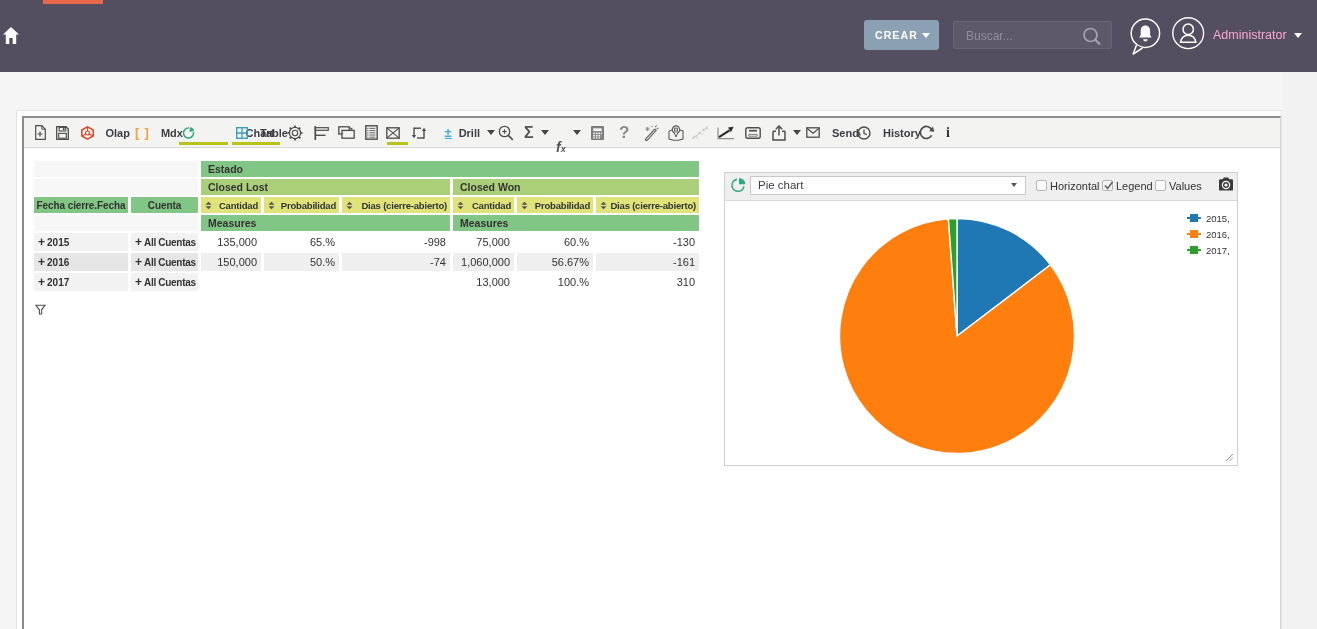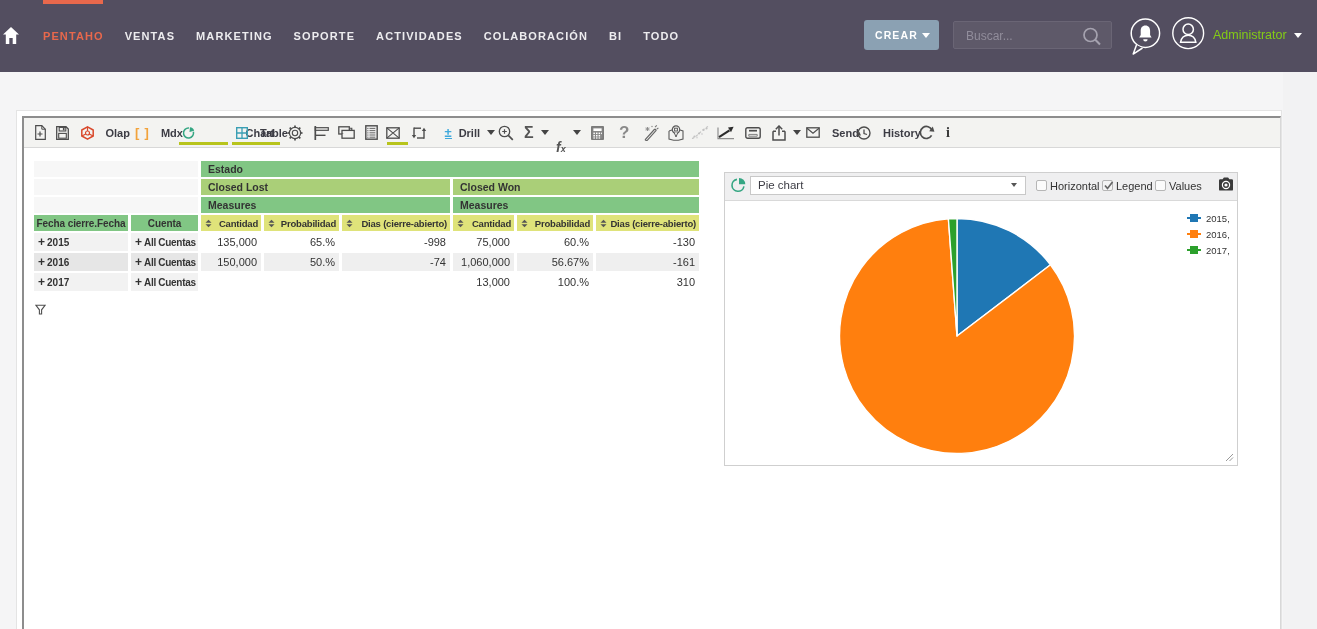--- a/index.html
+++ b/index.html
@@ -11,21 +11,21 @@
 .nav { position:absolute; left:43px; top:0; height:72px; display:flex; align-items:center; }
 .nav a { display:block; color:#edecef; font-size:11px; font-weight:bold; letter-spacing:1.1px; text-decoration:none; margin-right:21px; white-space:nowrap; }
 .nav a.active { color:#e8684c; }
 .activeline { position:absolute; left:43px; top:0; width:60px; height:4px; background:#e8684c; }
 
 .crear { position:absolute; left:864px; top:20px; width:75px; height:30px; background:#8ba1b3; border-radius:3px; color:#fff; font-size:10.5px; font-weight:bold; letter-spacing:1.1px; line-height:30px; padding-left:11px; }
 .crear .tri { position:absolute; right:9px; top:13px; width:0; height:0; border-left:4.5px solid transparent; border-right:4.5px solid transparent; border-top:5.5px solid #fff; }
 .search { position:absolute; left:953px; top:21px; width:159px; height:28px; background:#5e5969; border:1px solid #6a6575; border-radius:2px;padding-left:24px; }
 .search span { position:absolute; left:12px; top:7px; color:#918d9b; font-size:12px; }
 .search svg { position:absolute; right:7px; top:4px; }
-.admin { position:absolute; left:1213px; top:28px; color:#84cc16; font-size:12.5px; }
+.admin { position:absolute; left:1213px; top:28px; color:#f9a8d4; font-size:12.5px; }
 .admintri { position:absolute; left:1294px; top:33px; width:0; height:0; border-left:4.5px solid transparent; border-right:4.5px solid transparent; border-top:5.5px solid #fff; }
 
 
 .outercard { position:absolute; left:16px; top:110px; width:1266px; height:519px; background:#fff; border:1px solid #e4e4e4; border-bottom:none; }
 .rightgray { position:absolute; left:1283px; top:72px; width:34px; height:557px; background:#f2f2f3; }
 
 
 .workspace { position:absolute; left:22px; top:116px; width:1259px; height:513px; background:#fff; border-top:2px solid #8d8d8d; border-left:2px solid #8d8d8d; border-right:1px solid #d8d8d8; }
 .toolbar { position:absolute; left:0; top:0; width:1256px; height:30px; background:#f3f3f1; border-bottom:1px solid #d8d8d8; }
 .toolbar .ic { position:absolute; top:0; height:29px; display:flex; align-items:center; }
@@ -63,30 +63,20 @@
 .funnel { position:absolute; left:11px; top:186px; }
 </style>
 </head>
 <body>
 
 <div class="topbar">
   <div class="activeline"></div>
   <svg style="position:absolute;left:3px;top:27px" width="16" height="18" viewBox="0 0 16 18">
       <path d="M8 0 L16 7.4 L13.2 7.4 L13.2 17 L9.7 17 L9.7 11 L6.3 11 L6.3 17 L2.8 17 L2.8 7.4 L0 7.4 Z" fill="#fff"></path>
     </svg>
-  <div class="nav">
-    <a class="active">PENTAHO</a>
-    <a>VENTAS</a>
-    <a>MARKETING</a>
-    <a>SOPORTE</a>
-    <a>ACTIVIDADES</a>
-    <a>COLABORACIÓN</a>
-    <a>BI</a>
-    <a>TODO</a>
-  </div>
   <div class="crear">CREAR<span class="tri"></span></div>
   <div class="search">
       <span>Buscar...</span>
     <svg width="23" height="21" viewBox="0 0 23 21">
         <circle cx="9.5" cy="9" r="6.5" fill="none" stroke="#a5a2af" stroke-width="1.7"></circle>
         <line x1="14.3" y1="13.8" x2="19" y2="18.5" stroke="#a5a2af" stroke-width="2"></line>
       </svg>
   </div>
   <svg style="position:absolute;left:1130px;top:18px" width="34" height="40" viewBox="0 0 34 40">
     <circle cx="15.4" cy="15.2" r="14.2" fill="none" stroke="#fff" stroke-width="1.5"></circle>
@@ -345,51 +335,51 @@
         <tr>
       <td class="blank" colspan="2"></td>
       <th class="hgreen" colspan="6">Estado</th>
     </tr>
     <tr>
       <td class="blank" colspan="2"></td>
       <th class="hlgreen" colspan="3">Closed Lost</th>
       <th class="hlgreen" colspan="3">Closed Won</th>
     </tr>
     <tr>
+      <th class="hdim">Fecha cierre.Fecha</th>
+      <th class="hdim">Cuenta</th>
+      <th class="hyellow"><span class="sortarr"><svg width="7" height="9" viewBox="0 0 7 9">
+                <path d="M0.5 3.7 L3.5 0.7 L6.5 3.7 Z" fill="#555"></path>
+                <path d="M0.5 5.3 L3.5 8.3 L6.5 5.3 Z" fill="#555"></path>
+              </svg></span>Cantidad</th>
+      <th class="hyellow"><span class="sortarr"><svg width="7" height="9" viewBox="0 0 7 9">
+                <path d="M0.5 3.7 L3.5 0.7 L6.5 3.7 Z" fill="#555"></path>
+                <path d="M0.5 5.3 L3.5 8.3 L6.5 5.3 Z" fill="#555"></path>
+              </svg></span>Probabilidad</th>
+      <th class="hyellow"><span class="sortarr"><svg width="7" height="9" viewBox="0 0 7 9">
+                <path d="M0.5 3.7 L3.5 0.7 L6.5 3.7 Z" fill="#555"></path>
+                <path d="M0.5 5.3 L3.5 8.3 L6.5 5.3 Z" fill="#555"></path>
+              </svg></span>Dias (cierre-abierto)</th>
+      <th class="hyellow"><span class="sortarr"><svg width="7" height="9" viewBox="0 0 7 9">
+                <path d="M0.5 3.7 L3.5 0.7 L6.5 3.7 Z" fill="#555"></path>
+                <path d="M0.5 5.3 L3.5 8.3 L6.5 5.3 Z" fill="#555"></path>
+              </svg></span>Cantidad</th>
+      <th class="hyellow"><span class="sortarr"><svg width="7" height="9" viewBox="0 0 7 9">
+                <path d="M0.5 3.7 L3.5 0.7 L6.5 3.7 Z" fill="#555"></path>
+                <path d="M0.5 5.3 L3.5 8.3 L6.5 5.3 Z" fill="#555"></path>
+              </svg></span>Probabilidad</th>
+      <th class="hyellow"><span class="sortarr"><svg width="7" height="9" viewBox="0 0 7 9">
+                <path d="M0.5 3.7 L3.5 0.7 L6.5 3.7 Z" fill="#555"></path>
+                <path d="M0.5 5.3 L3.5 8.3 L6.5 5.3 Z" fill="#555"></path>
+              </svg></span>Dias (cierre-abierto)</th>
+    </tr>
+    <tr>
       <td class="blank" colspan="2"></td>
       <th class="hgreen" colspan="3">Measures</th>
       <th class="hgreen" colspan="3">Measures</th>
-    </tr>
-    <tr>
-      <th class="hdim">Fecha cierre.Fecha</th>
-      <th class="hdim">Cuenta</th>
-      <th class="hyellow"><span class="sortarr"><svg width="7" height="9" viewBox="0 0 7 9">
-                <path d="M0.5 3.7 L3.5 0.7 L6.5 3.7 Z" fill="#555"></path>
-                <path d="M0.5 5.3 L3.5 8.3 L6.5 5.3 Z" fill="#555"></path>
-              </svg></span>Cantidad</th>
-      <th class="hyellow"><span class="sortarr"><svg width="7" height="9" viewBox="0 0 7 9">
-                <path d="M0.5 3.7 L3.5 0.7 L6.5 3.7 Z" fill="#555"></path>
-                <path d="M0.5 5.3 L3.5 8.3 L6.5 5.3 Z" fill="#555"></path>
-              </svg></span>Probabilidad</th>
-      <th class="hyellow"><span class="sortarr"><svg width="7" height="9" viewBox="0 0 7 9">
-                <path d="M0.5 3.7 L3.5 0.7 L6.5 3.7 Z" fill="#555"></path>
-                <path d="M0.5 5.3 L3.5 8.3 L6.5 5.3 Z" fill="#555"></path>
-              </svg></span>Dias (cierre-abierto)</th>
-      <th class="hyellow"><span class="sortarr"><svg width="7" height="9" viewBox="0 0 7 9">
-                <path d="M0.5 3.7 L3.5 0.7 L6.5 3.7 Z" fill="#555"></path>
-                <path d="M0.5 5.3 L3.5 8.3 L6.5 5.3 Z" fill="#555"></path>
-              </svg></span>Cantidad</th>
-      <th class="hyellow"><span class="sortarr"><svg width="7" height="9" viewBox="0 0 7 9">
-                <path d="M0.5 3.7 L3.5 0.7 L6.5 3.7 Z" fill="#555"></path>
-                <path d="M0.5 5.3 L3.5 8.3 L6.5 5.3 Z" fill="#555"></path>
-              </svg></span>Probabilidad</th>
-      <th class="hyellow"><span class="sortarr"><svg width="7" height="9" viewBox="0 0 7 9">
-                <path d="M0.5 3.7 L3.5 0.7 L6.5 3.7 Z" fill="#555"></path>
-                <path d="M0.5 5.3 L3.5 8.3 L6.5 5.3 Z" fill="#555"></path>
-              </svg></span>Dias (cierre-abierto)</th>
     </tr>
     <tr class="r1 dr">
       <td class="dim"><span class="plus">+</span>2015</td>
       <td class="dim"><span class="plus">+</span><span class="ac">All Cuentas</span></td>
       <td class="num">135,000</td>
       <td class="num">65.%</td>
       <td class="num">-998</td>
       <td class="num">75,000</td>
       <td class="num">60.%</td>
       <td class="num">-130</td>

